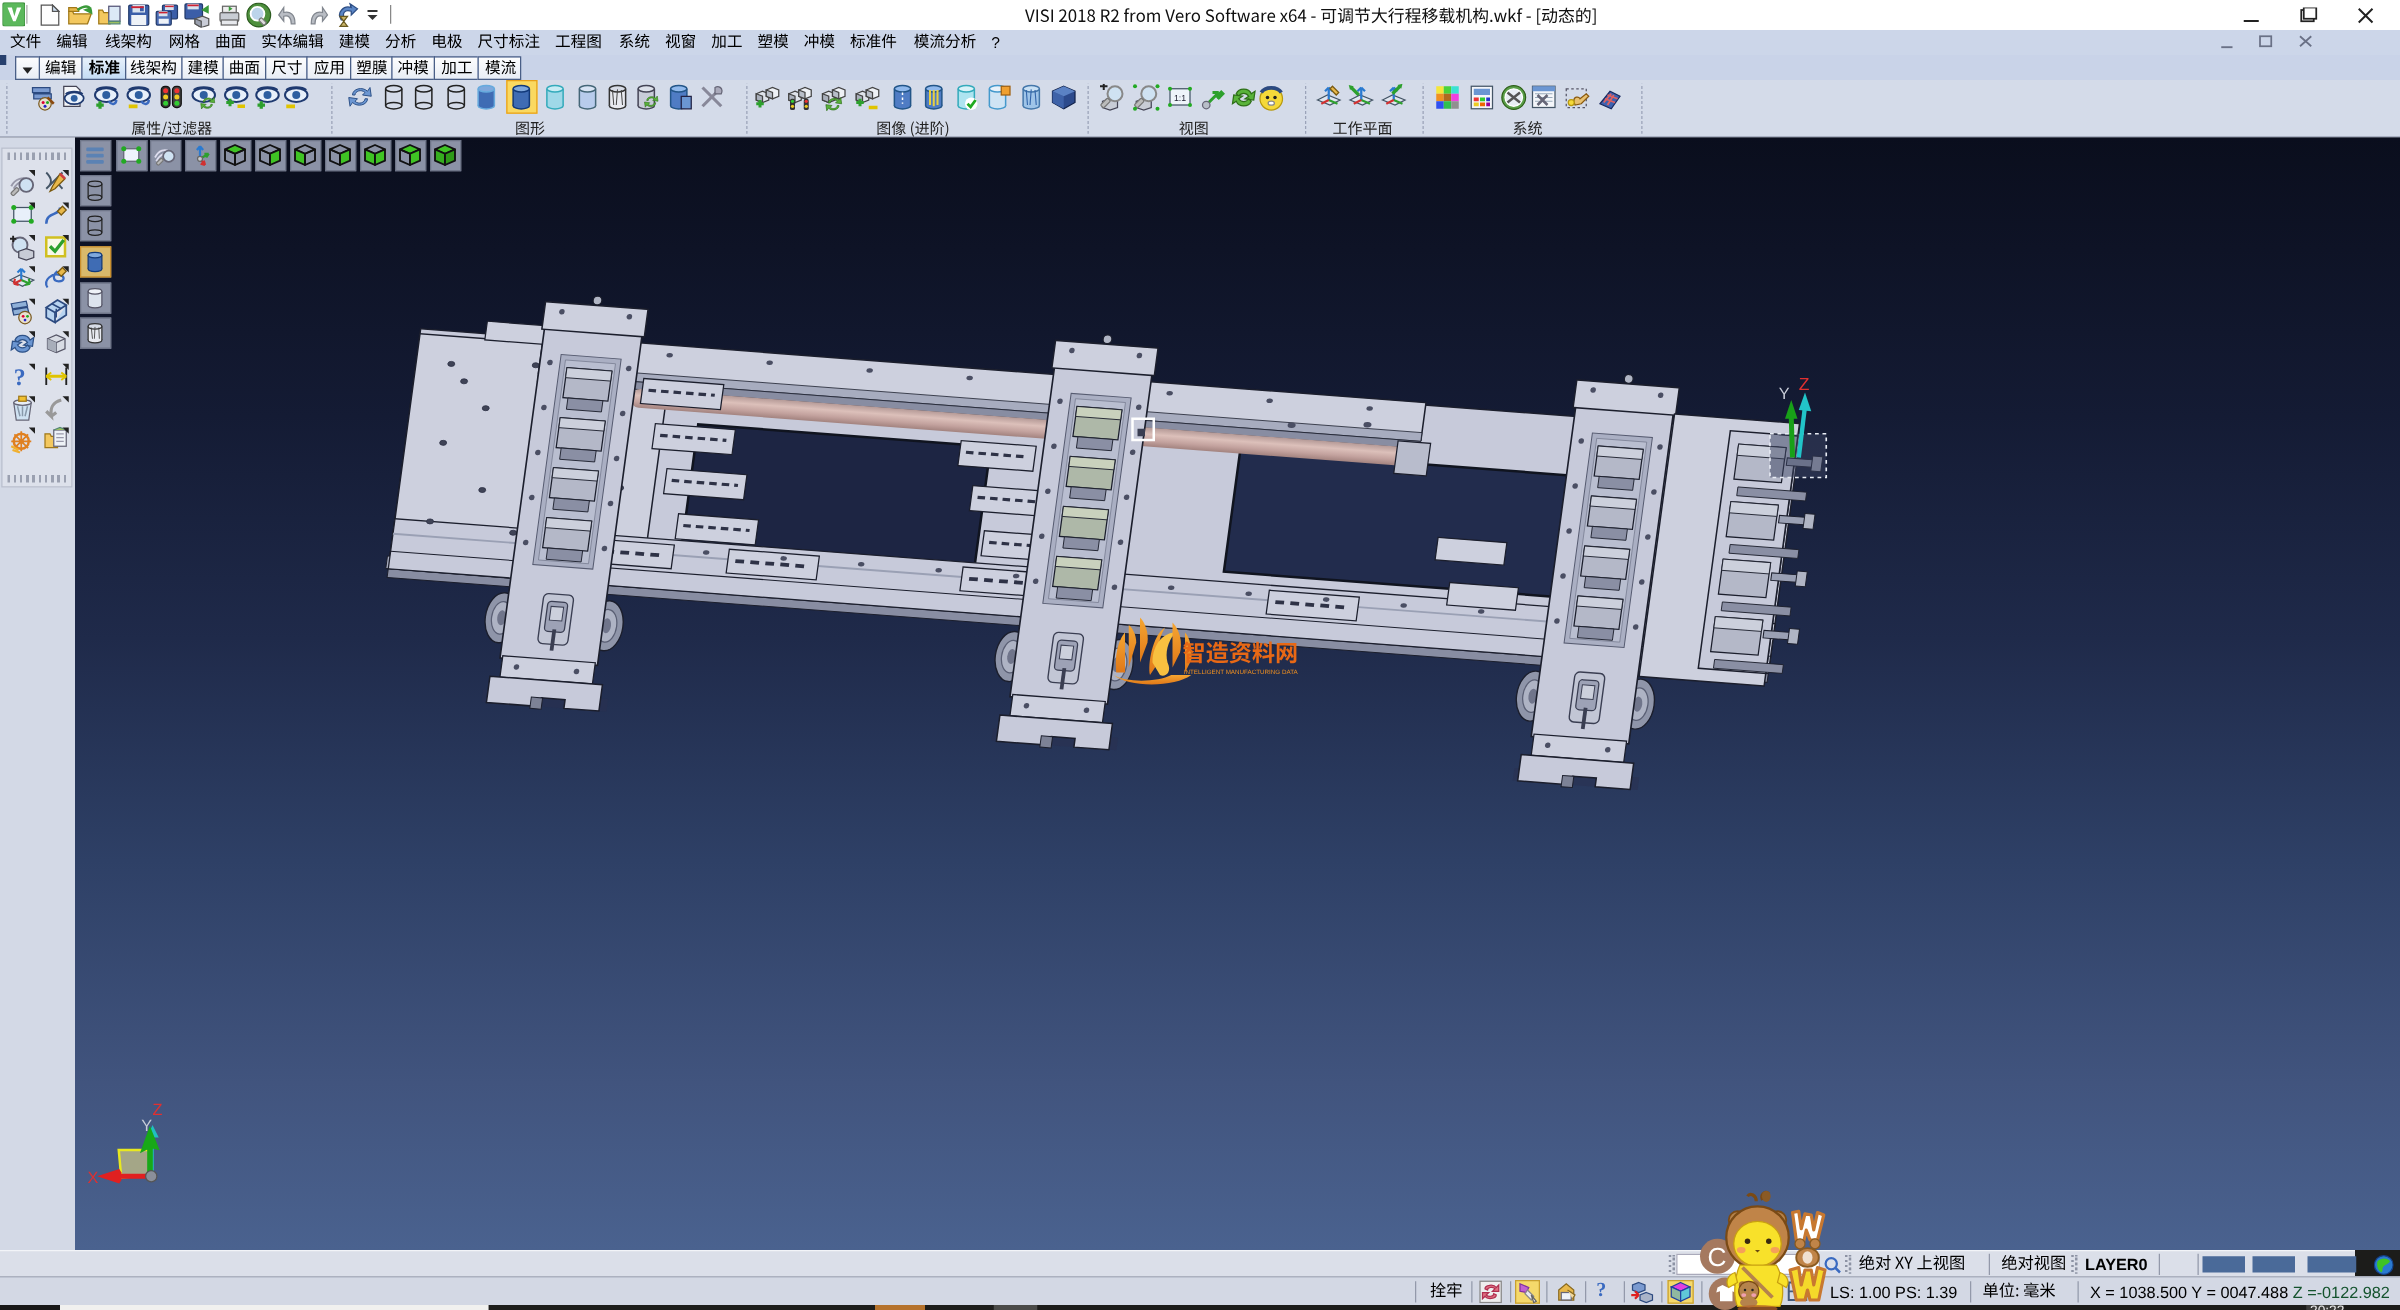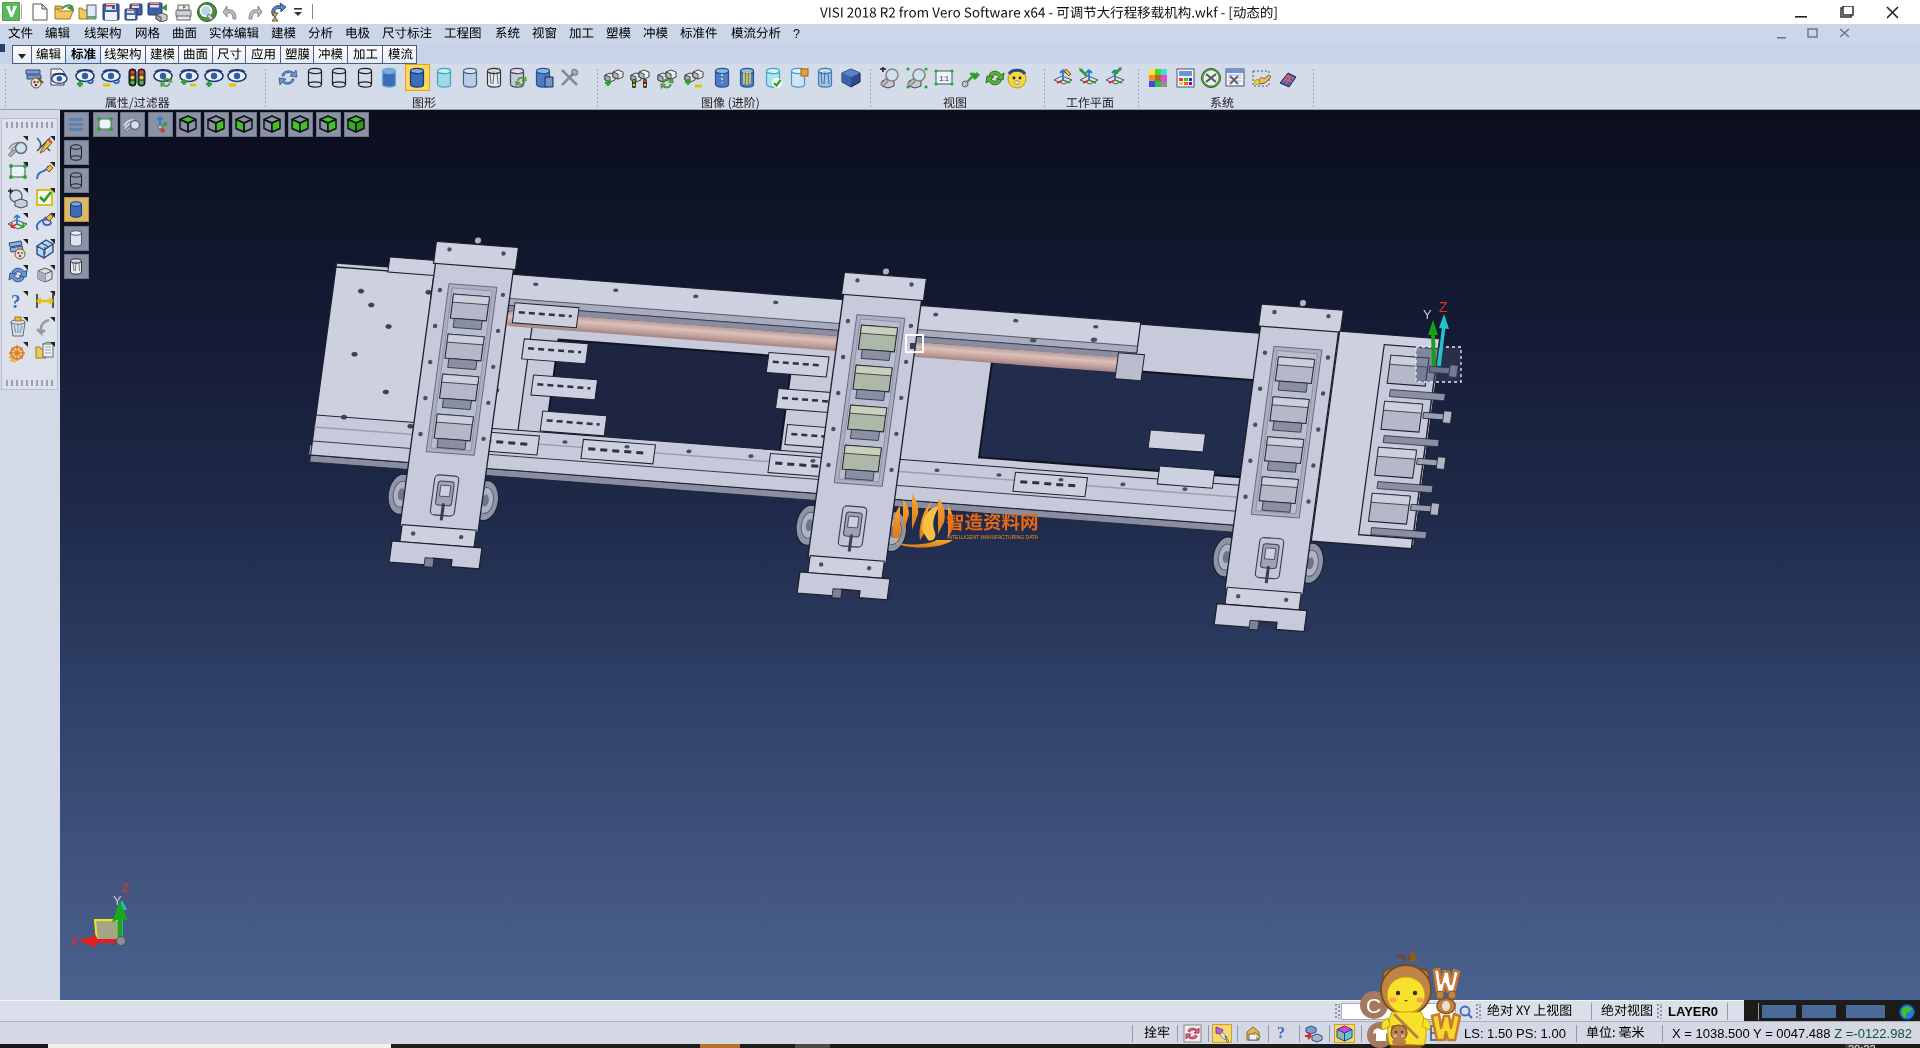--- a/index.html
+++ b/index.html
@@ -25,21 +25,21 @@
 #lpanel{position:absolute;left:1px;top:8px;width:57px;height:272px;background:#dde1eb;
  border:1px solid #b8becd;}
 .grip{position:absolute;left:4px;width:47px;height:6px;
  background-image:repeating-linear-gradient(90deg,#9aa0b0 0 2px,#dde1eb 2px 5px);}
 #viewport{left:60px;top:110px;width:1860px;height:890px;overflow:hidden;
  background:linear-gradient(#0a0e1d 0%,#0e1326 10%,#141b34 25%,#1f2a4a 45%,
    #2e4066 65%,#41547e 85%,#4a628f 100%);}
 .vbtn{position:absolute;width:25px;height:25px;background:#8b92a6;
  border:1px solid #6f7689;}
 .vbtn.hl{background:#d9b96b;border:1px solid #c98f2e;}
-#status1{left:0;top:1000px;width:1744px;height:21px;background:#dbdfe9;
+#status1{left:0;top:1000px;width:1884px;height:21px;background:#dbdfe9;
  border-top:1px solid #f2f4f8;}
 #status2{left:0;top:1021px;width:1920px;height:23px;background:#d3d8e4;
  border-top:1px solid #aab0c0;}
 .st{position:absolute;font-size:13px;color:#000;white-space:nowrap;}
 .sep{position:absolute;width:1px;background:#9399aa;}
 #taskstrip{left:0;top:1044px;width:1920px;height:4px;background:#1c1c1a;}
 .ts{position:absolute;top:0;height:4px;}
 .dots{position:absolute;width:5px;
  background-image:repeating-linear-gradient(#8d93a4 0 2px,transparent 2px 4px),
   repeating-linear-gradient(#8d93a4 0 2px,transparent 2px 4px);
@@ -1421,21 +1421,21 @@
         <path d="M9.5 2 L17 5.5 L9.5 9 L2 5.5 Z" fill="#e040e0" stroke="#2040a0"></path>
         <path d="M2 5.5 L9.5 9 L9.5 17 L2 13.5 Z" fill="#90b8a0" stroke="#2040a0"></path>
         <path d="M17 5.5 L9.5 9 L9.5 17 L17 13.5 Z" fill="#60c8d8" stroke="#2040a0"></path>
       </svg>
       <div class="sep" style="left:1361px;top:3px;height:17px"></div>
       <svg class="ic" style="left:1429px;top:2px" width="19" height="19" viewBox="0 0 19 19">
         <rect x="2" y="2" width="14" height="14" fill="none" stroke="#445a7a" stroke-width="1.6"></rect>
         <line x1="9" y1="2" x2="9" y2="16" stroke="#445a7a" stroke-width="1.4"></line>
         <line x1="2" y1="9" x2="16" y2="9" stroke="#445a7a" stroke-width="1.4"></line>
       </svg>
-      <span class="st" style="left:1464px;top:4px">LS: 1.50 PS: 1.00</span>
+      <span class="st" style="left:1464px;top:4px">LS: 1.00 PS: 1.39</span>
       <div class="sep" style="left:1576px;top:3px;height:17px"></div>
       <svg class="ic" style="left:1586.0px;top:1.8px" width="61" height="16" viewBox="0 0 61 16">
         <g fill="#000">
           <path transform="translate(0.0,13.0) scale(0.01300,-0.01300)" d="M221 437H459V329H221ZM536 437H785V329H536ZM221 603H459V497H221ZM536 603H785V497H536ZM709 836C686 785 645 715 609 667H366L407 687C387 729 340 791 299 836L236 806C272 764 311 707 333 667H148V265H459V170H54V100H459V-79H536V100H949V170H536V265H861V667H693C725 709 760 761 790 809Z"></path>
           <path transform="translate(13.0,13.0) scale(0.01300,-0.01300)" d="M369 658V585H914V658ZM435 509C465 370 495 185 503 80L577 102C567 204 536 384 503 525ZM570 828C589 778 609 712 617 669L692 691C682 734 660 797 641 847ZM326 34V-38H955V34H748C785 168 826 365 853 519L774 532C756 382 716 169 678 34ZM286 836C230 684 136 534 38 437C51 420 73 381 81 363C115 398 148 439 180 484V-78H255V601C294 669 329 742 357 815Z"></path>
           <path transform="translate(26.0,13.0) scale(0.01300,-0.01300)" d="M139 390C175 390 205 418 205 460C205 501 175 530 139 530C102 530 73 501 73 460C73 418 102 390 139 390ZM139 -13C175 -13 205 15 205 56C205 98 175 126 139 126C102 126 73 98 73 56C73 15 102 -13 139 -13Z"></path>
           <path transform="translate(32.5,13.0) scale(0.01300,-0.01300)" d="M70 421V256H137V366H864V262H932V421ZM268 601H737V522H268ZM194 648V474H816V648ZM430 826C444 807 458 783 470 761H55V701H947V761H555C541 787 519 822 499 849ZM727 356C605 327 378 306 196 297C202 284 209 265 211 252C280 255 356 260 431 266V212L127 192L132 143L431 163V107L79 84L84 32L431 55V30C431 -48 464 -66 584 -66C609 -66 809 -66 837 -66C925 -66 949 -43 959 49C938 53 911 61 894 71C890 1 880 -10 830 -10C787 -10 618 -10 586 -10C518 -10 504 -3 504 30V60L905 87L900 138L504 112V168L846 191L841 239L504 217V273C601 283 691 296 759 311Z"></path>
           <path transform="translate(45.5,13.0) scale(0.01300,-0.01300)" d="M813 791C779 712 716 604 667 539L731 509C782 572 845 672 894 758ZM116 753C173 679 232 580 253 516L327 549C302 614 242 711 184 782ZM459 839V455H58V380H400C313 239 168 100 35 29C53 13 77 -15 91 -34C223 47 366 190 459 343V-80H538V346C634 198 779 54 911 -25C924 -5 949 25 968 39C835 108 688 244 598 380H941V455H538V839Z"></path>
         </g>
       </svg>

